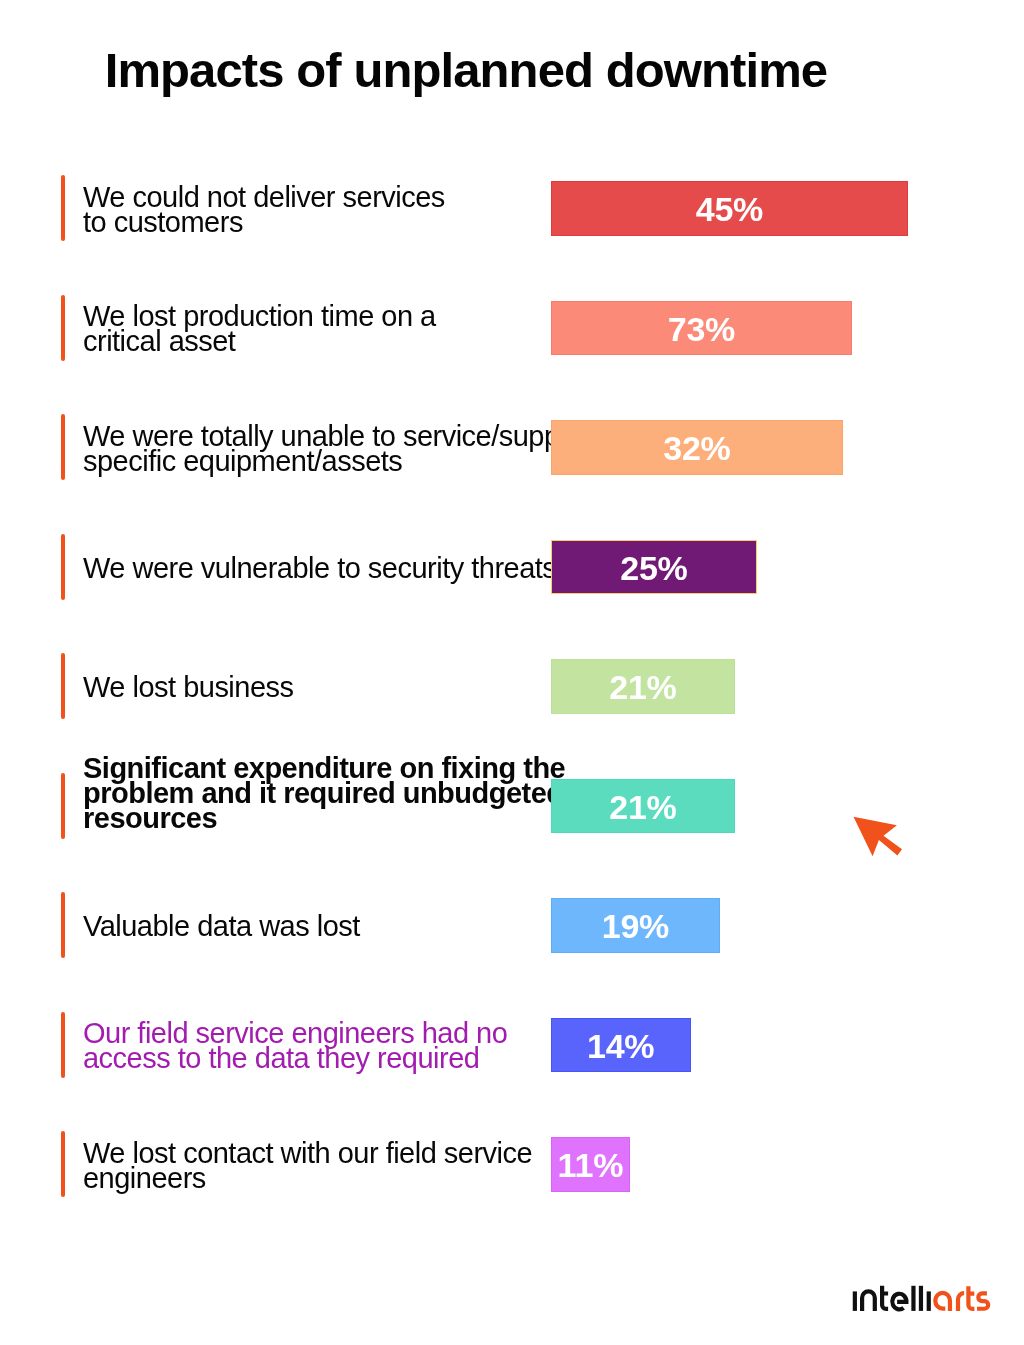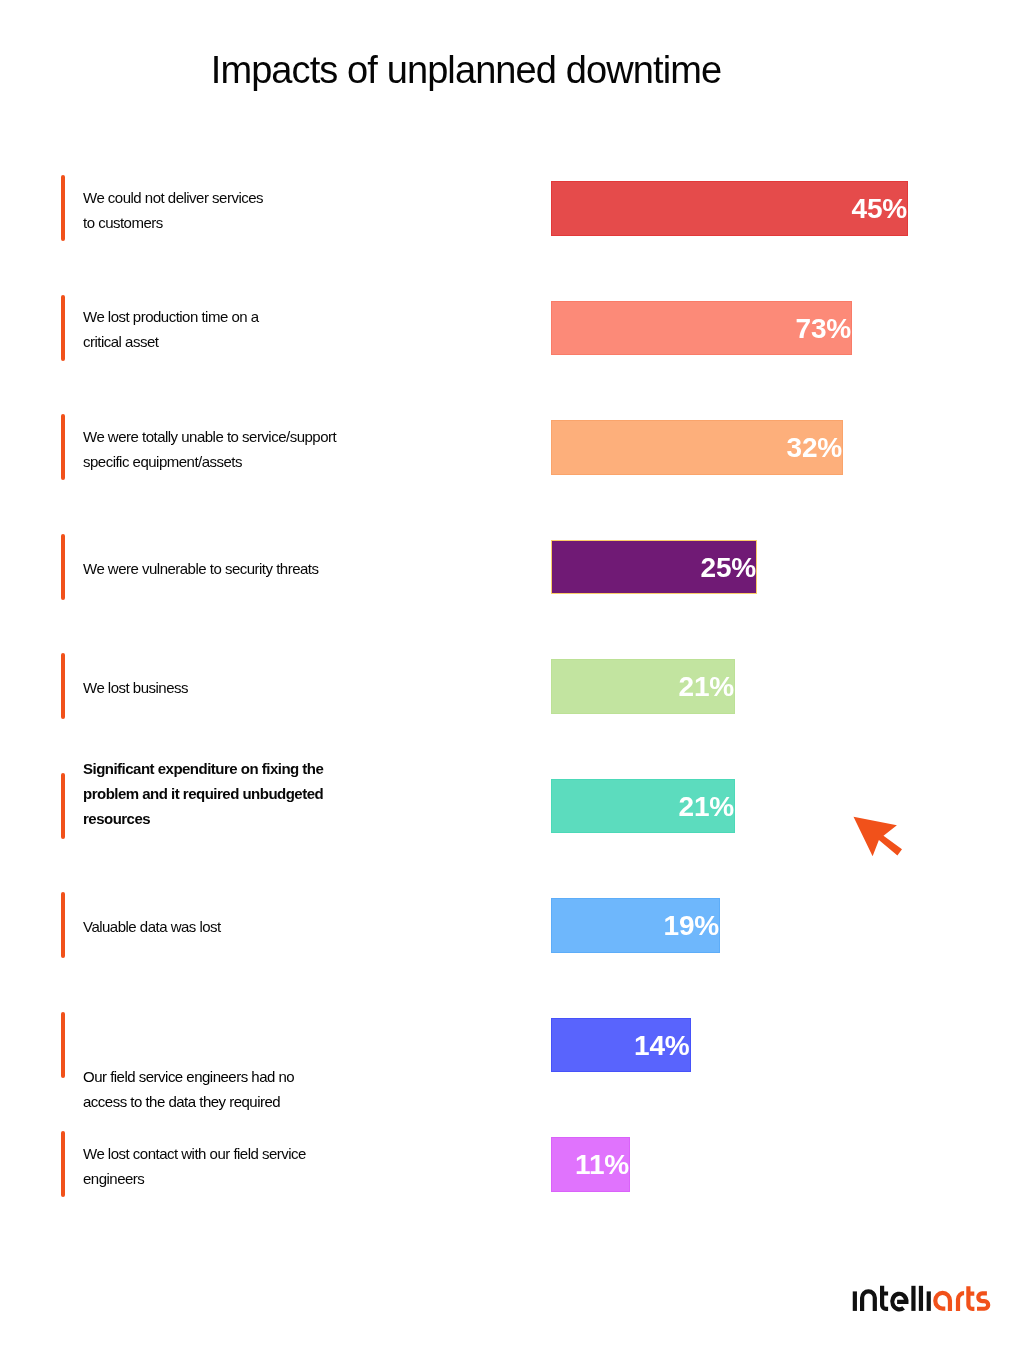--- a/index.html
+++ b/index.html
@@ -4,32 +4,32 @@
 <title>Impacts of unplanned downtime</title>
 <style>
   html,body{margin:0;padding:0;}
   body{width:1024px;height:1345px;background:#ffffff;
        font-family:"Liberation Sans",sans-serif;
        -webkit-font-smoothing:antialiased;overflow:hidden;position:relative;}
   .page{position:absolute;inset:0;width:1024px;height:1345px;}
 
   .chart-title{position:absolute;left:0;width:931px;text-align:center;
     transform:translateZ(0);
-    font-size:38px;font-weight:normal;letter-spacing:-0.9px;text-indent:0.9px;
+    font-size:49px;font-weight:bold;letter-spacing:-0.9px;text-indent:0.9px;
     line-height:40px;top:50px;}
 
   .rows{position:absolute;left:0;top:0;width:1024px;height:1345px;pointer-events:none;}
   .row{position:absolute;left:0;width:1024px;pointer-events:none;}
   .tick{position:absolute;width:4px;border-radius:2px;pointer-events:auto;}
-  .label{position:absolute;left:83px;pointer-events:auto;font-size:15px;line-height:25px;letter-spacing:-0.51px;
+  .label{position:absolute;left:83px;pointer-events:auto;font-size:29px;line-height:25px;letter-spacing:-0.51px;
     white-space:pre;transform:translateZ(0);}
   .bar{position:absolute;left:551px;height:54.5px;box-sizing:border-box;pointer-events:auto;}
   .bar-value{position:absolute;left:0;right:0;top:50%;
     transform:translateY(calc(-50% + 1px)) translateZ(0);
-    text-align:right;font-size:28px;font-weight:bold;letter-spacing:-0.2px;text-indent:-0.2px;color:#ffffff;line-height:1;}
+    text-align:center;font-size:34px;font-weight:bold;letter-spacing:-0.2px;text-indent:-0.2px;color:#ffffff;line-height:1;}
 
   .cursor{position:absolute;left:0;top:0;pointer-events:none;}
   .logo{position:absolute;left:852px;top:1284px;}
 </style>
 </head>
 <body style="background: rgb(255, 255, 255);">
 
 <div class="page">
 
   <div class="chart-title" style="color: rgb(5, 5, 5);">Impacts of unplanned downtime</div>
@@ -84,21 +84,21 @@
       </div>
       <div class="row">
         <div class="tick" style="left: 61px; top: 892.25px; height: 66px; background: rgb(241, 81, 26);"></div>
         <div class="label" style="color: rgb(8, 8, 8); top: 914.45px;">Valuable data was lost</div>
         <div class="bar" style="top: 898px; width: 169px; background: rgb(110, 183, 252); border: 1px solid rgb(93, 173, 249);">
           <span class="bar-value" style="color: rgb(255, 255, 255);">19%</span>
         </div>
       </div>
       <div class="row">
         <div class="tick" style="left: 61px; top: 1011.75px; height: 66px; background: rgb(241, 81, 26);"></div>
-        <div class="label" style="color: #000000; top: 1021.45px; margin-top: 43px;">Our field service engineers had no
+        <div class="label" style="color: #a21caf; top: 1021.45px;">Our field service engineers had no
 access to the data they required</div>
         <div class="bar" style="top: 1017.5px; width: 139.5px; background: rgb(89, 100, 253); border: 1px solid rgb(70, 82, 250);">
           <span class="bar-value" style="color: rgb(255, 255, 255);">14%</span>
         </div>
       </div>
       <div class="row">
         <div class="tick" style="left: 61px; top: 1131.25px; height: 66px; background: rgb(241, 81, 26);"></div>
         <div class="label" style="color: rgb(8, 8, 8); top: 1140.95px;">We lost contact with our field service
 engineers</div>
         <div class="bar" style="top: 1137px; width: 79px; background: rgb(224, 115, 253); border: 1px solid rgb(218, 98, 250);">

